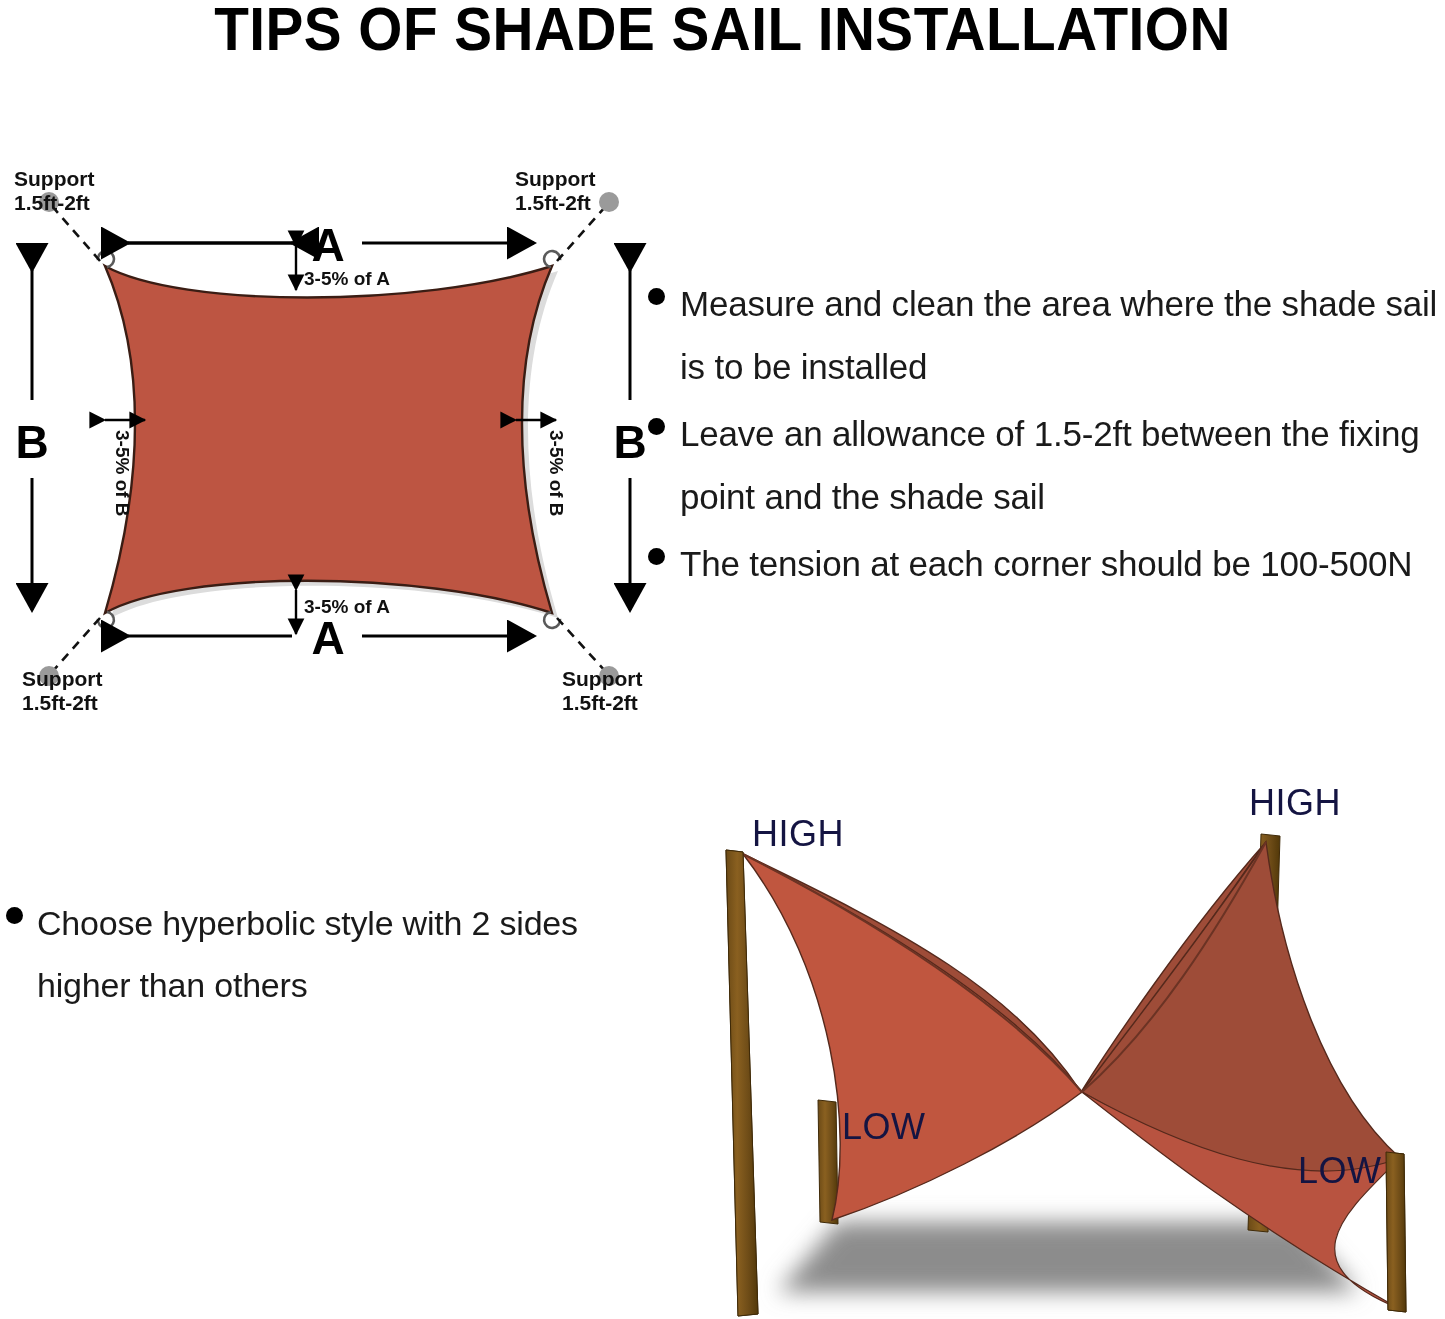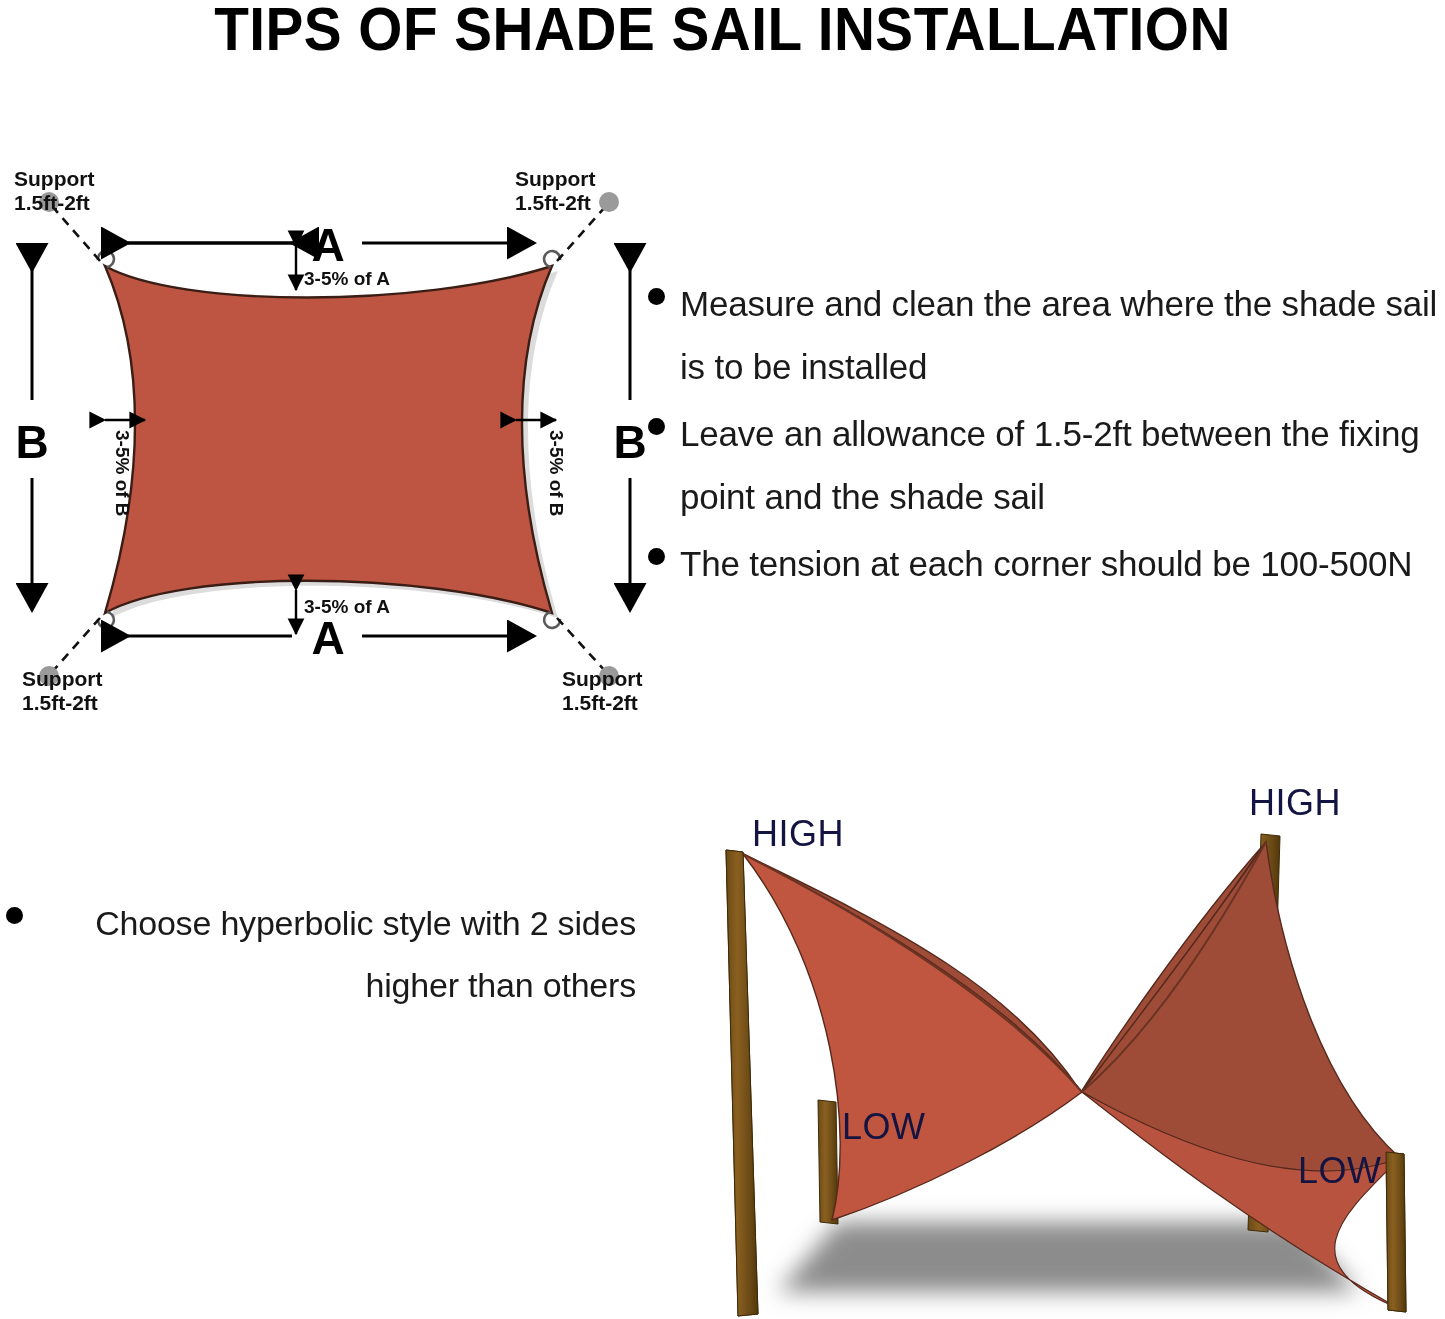--- a/index.html
+++ b/index.html
@@ -72,21 +72,20 @@
     color: #1a1a1a;
     letter-spacing: -0.2px;
   }
 
   
   #hyper-list {
     position: absolute;
     left: 6px;
     top: 892px;
     width: 630px;
-    text-align: right;
   }
   #hyper-list .bullet-dot { margin-top: 15px; margin-right: 14px; }
   #hyper-list .bullet-text {
     font-size: 34px;
     line-height: 62px;
   }
 
   
   #scene {
     position: absolute;

